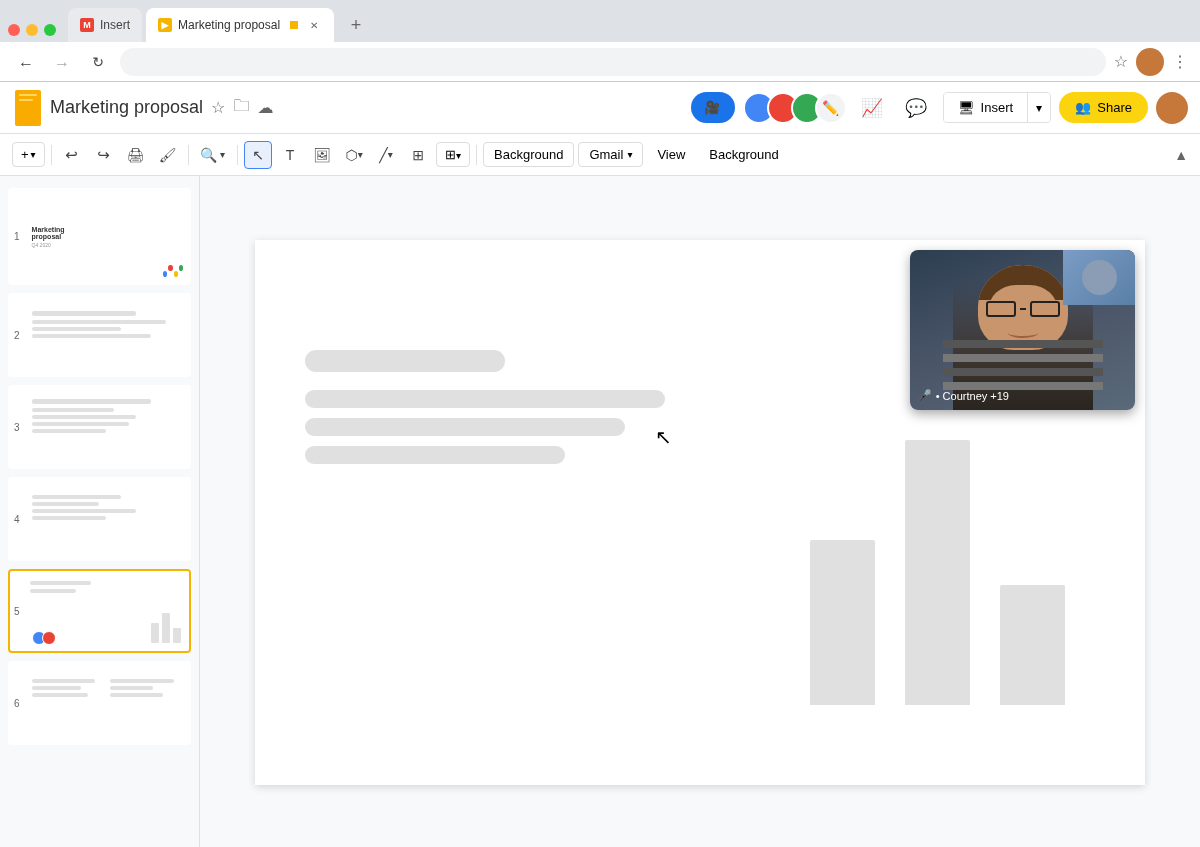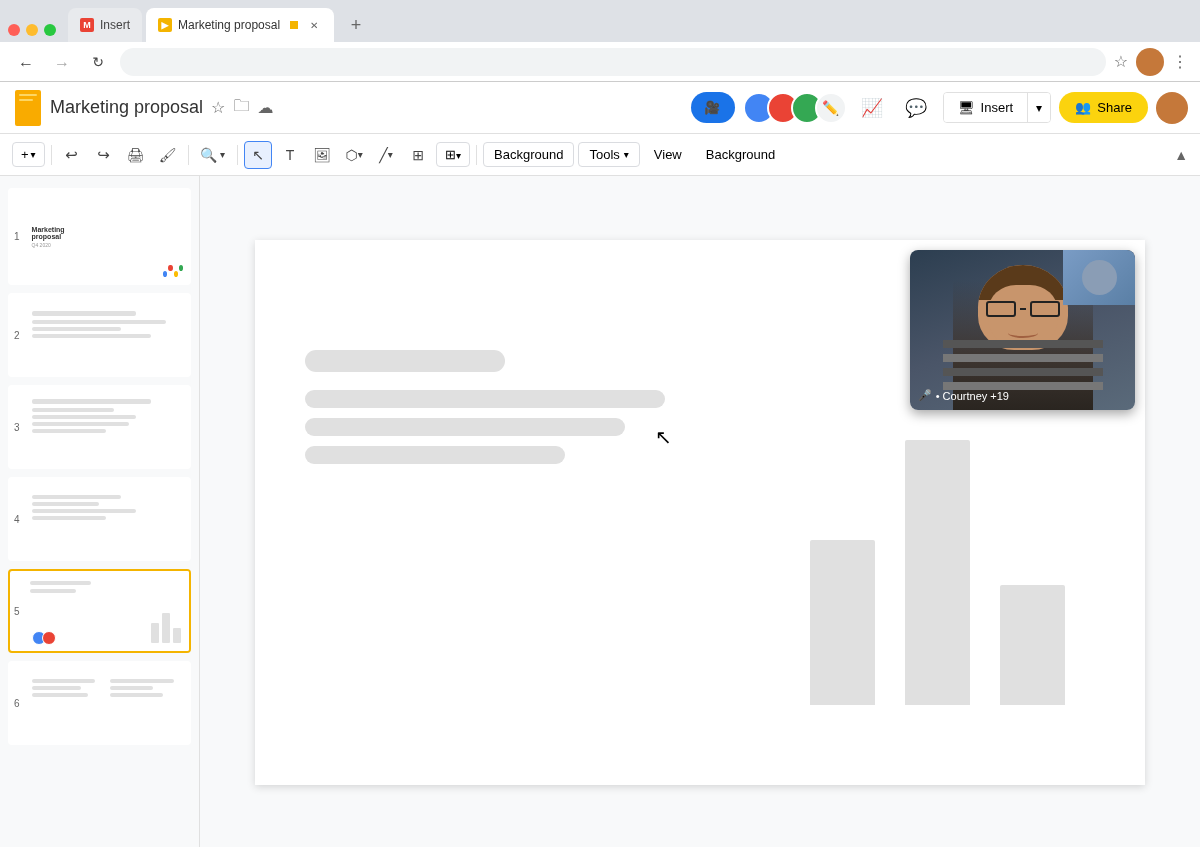--- a/index.html
+++ b/index.html
@@ -103,21 +103,21 @@
   <button style="width:28px;height:28px;border-radius:4px;display:flex;align-items:center;justify-content:center;font-size:14px;color:#444;cursor:pointer;border:none;background:transparent;">🖼</button>
   <button style="width:28px;height:28px;border-radius:4px;display:flex;align-items:center;justify-content:center;font-size:14px;color:#444;cursor:pointer;border:none;background:transparent;display:flex;align-items:center;">⬡<span style="font-size:10px;">▾</span></button>
   <button style="width:28px;height:28px;border-radius:4px;display:flex;align-items:center;justify-content:center;font-size:14px;color:#444;cursor:pointer;border:none;background:transparent;">╱<span style="font-size:10px;">▾</span></button>
   <button style="width:28px;height:28px;border-radius:4px;display:flex;align-items:center;justify-content:center;font-size:14px;color:#444;cursor:pointer;border:none;background:transparent;">⊞</button>
   <button style="border:1px solid #dadce0;border-radius:4px;padding:4px 8px;font-size:13px;cursor:pointer;background:white;">⊞<span style="font-size:10px;">▾</span></button>
   <div style="width:1px;height:20px;background:#e0e0e0;margin:0 2px;"></div>
   <button style="border:1px solid #dadce0;border-radius:4px;padding:4px 10px;font-size:13px;cursor:pointer;background:white;">
     <span>Background</span>
   </button>
   <button style="border:1px solid #dadce0;border-radius:4px;padding:4px 10px;font-size:13px;cursor:pointer;background:white;display:flex;align-items:center;gap:4px;">
-    <span>Tools</span>
+    <span>Gmail</span>
     <span style="font-size:10px;">▾</span>
   </button>
   <button style="border:none;border-radius:4px;padding:4px 10px;font-size:13px;cursor:pointer;background:transparent;">
     <span>View</span>
   </button>
   <button style="border:none;border-radius:4px;padding:4px 10px;font-size:13px;cursor:pointer;background:transparent;">
     <span>Background</span>
   </button>
   <div style="margin-left:auto;font-size:14px;color:#666;cursor:pointer;">▲</div>
 </div>

